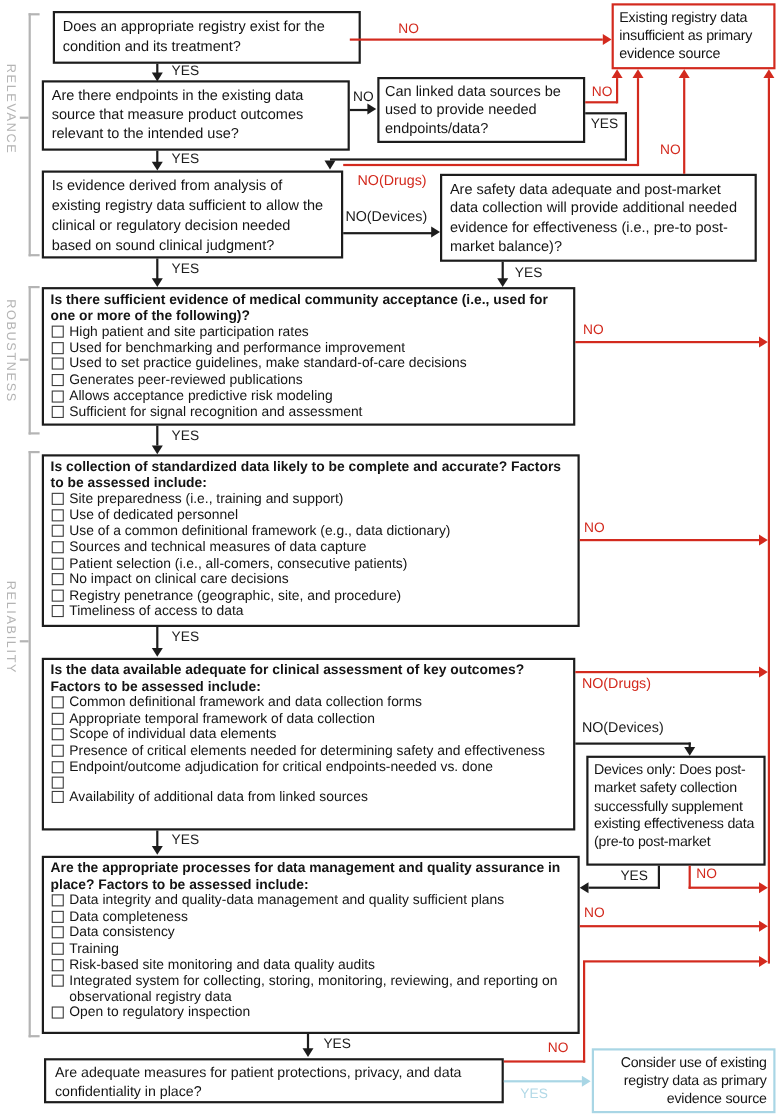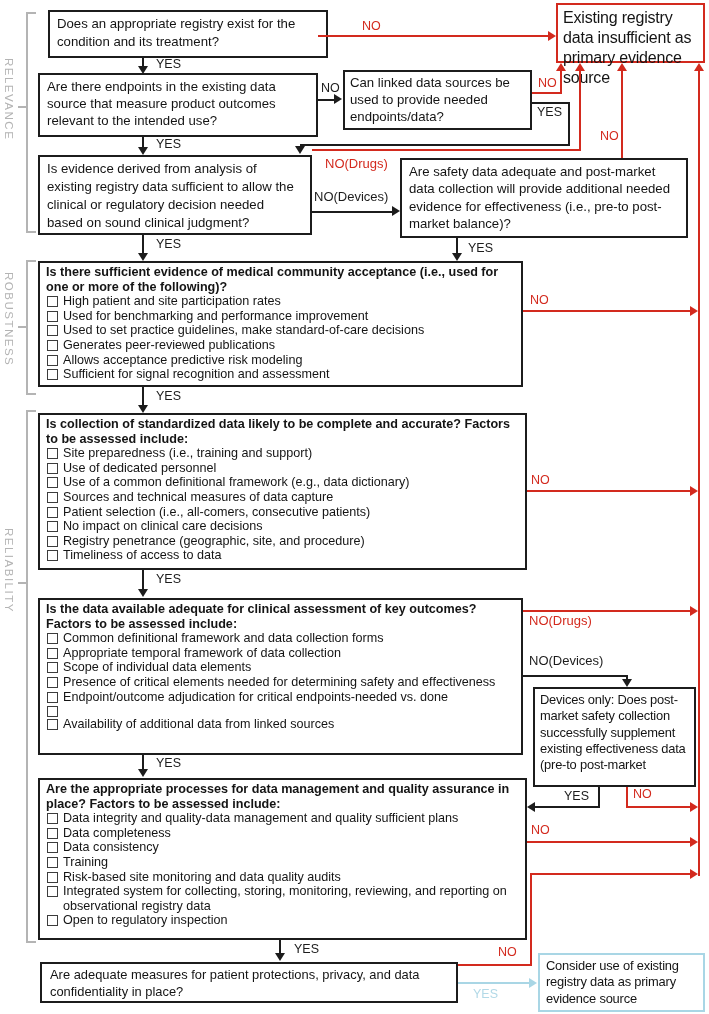--- a/index.html
+++ b/index.html
@@ -61,21 +61,21 @@
   <div class="box" style="left:48px;top:10px;width:280px;height:48px;">Does an appropriate registry exist for the condition and its treatment?</div>
 
   <div class="box" style="left:38px;top:73px;width:280px;height:64px;line-height:1.3;">Are there endpoints in the existing data source that measure product outcomes relevant to the intended use?</div>
 
   <div class="box" style="left:343px;top:70px;width:189px;height:60px;line-height:1.28;padding:3px 5px;">Can linked data sources be used to provide needed endpoints/data?</div>
 
   <div class="box" style="left:38px;top:155px;width:274px;height:80px;">Is evidence derived from analysis of existing registry data sufficient to allow the clinical or regulatory decision needed based on sound clinical judgment?</div>
 
   <div class="box" style="left:400px;top:158px;width:288px;height:80px;line-height:1.32;">Are safety data adequate and post-market data collection will provide additional needed evidence for effectiveness (i.e., pre-to post-market balance)?</div>
 
-  <div class="box redbox tight" style="left:556px;top:3px;width:149px;height:60px;padding:3px 5px;font-size:16px;">Existing registry data insufficient as primary evidence source</div>
+  <div class="box redbox tight" style="left:556px;top:3px;width:149px;height:60px;padding:3px 5px;font-size:13px;">Existing registry data insufficient as primary evidence source</div>
 
   <div class="box chkbox" style="left:38px;top:261px;width:485px;height:126px;">
     <div class="bh">Is there sufficient evidence of medical community acceptance (i.e., used for one or more of the following)?</div>
     <div class="chk-item">
         <span class="chk"></span>
         <span>High patient and site participation rates</span>
       </div>
     <div class="chk-item">
         <span class="chk"></span>
         <span>Used for benchmarking and performance improvement</span>
@@ -194,21 +194,21 @@
         <span>Integrated system for collecting, storing, monitoring, reviewing, and reporting on observational registry data</span>
       </div>
     <div class="chk-item">
         <span class="chk"></span>
         <span>Open to regulatory inspection</span>
       </div>
   </div>
 
   <div class="box" style="left:40px;top:962px;width:418px;height:41px;padding:2px 8px;font-size:12.9px;line-height:1.34;">Are adequate measures for patient protections, privacy, and data confidentiality in place?</div>
 
-  <div class="box cyanbox tight" style="left:538px;top:953px;width:167px;height:59px;padding:3px 6px;font-size:12.9px;">Consider use of existing registry data as primary evidence source</div>
+  <div class="box cyanbox tight" style="left:538px;top:953px;width:167px;height:59px;padding:3px 6px;font-size:12.9px;text-align:right;">Consider use of existing registry data as primary evidence source</div>
 
   <div class="vline blk" style="left:142px;top:58px;height:9px;"></div>
   <div class="ah a-d" style="left:138px;top:66px;"></div>
   <div class="lbl" style="left:156px;top:58px;">YES</div>
 
   <div class="hline red" style="left:318px;top:35px;width:230px;"></div>
   <div class="ah a-r ra" style="left:548px;top:31px;"></div>
   <div class="lbl rt" style="left:362px;top:20px;">NO</div>
 
   <div class="hline blk" style="left:318px;top:99px;width:17px;"></div>

